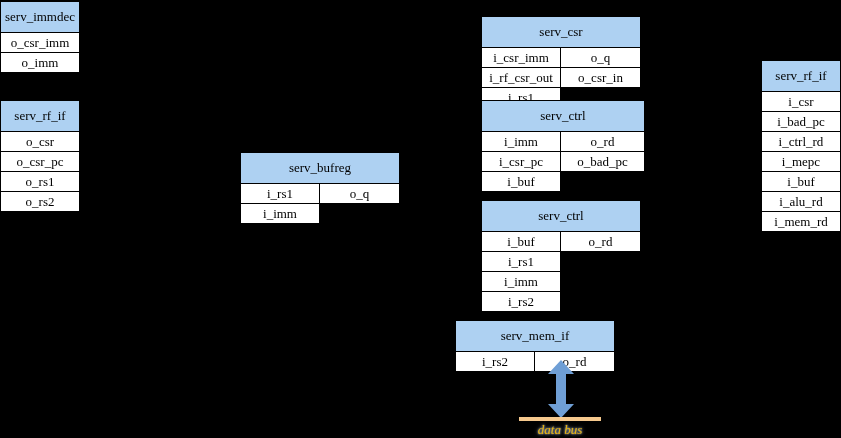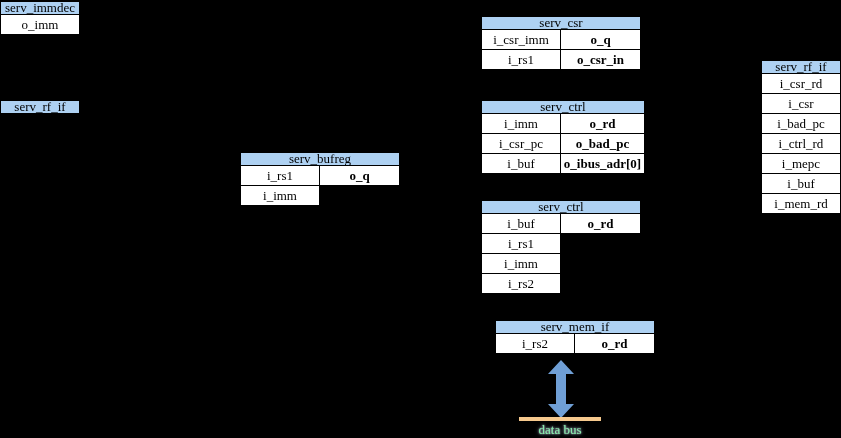--- a/index.html
+++ b/index.html
@@ -9,145 +9,155 @@
     background: var(--bg, #000);
     font-family: "Liberation Serif", "DejaVu Serif", serif;
     font-size: 13px;
     color: #000;
     overflow: hidden;
   }
   .block { position: absolute; }
   .hdr {
     background: var(--header, #aed1f2);
     border: 1px solid var(--border, #000);
-    height: 14px;
+    height: 32px;
     display: flex; align-items: center; justify-content: center;
     white-space: nowrap;
   }
   .cols { display: flex; align-items: flex-start; }
   .col { display: flex; flex-direction: column; }
-  .col + .col { margin-left: -1px; font-weight: bold; }
+  .col + .col { margin-left: -1px; }
   .cell {
     background: var(--cell, #fff);
     border: 1px solid var(--border, #000);
     border-top: none;
     height: 20px;
     display: flex; align-items: center; justify-content: center;
     white-space: nowrap;
   }
   .busarrow { position: absolute; left: 536px; top: 360px; }
   .busarrow polygon { fill: var(--arrow, #6f9fd6); }
   .busline {
     position: absolute; left: 519px; top: 417px;
     width: 82px; height: 4px;
     background: var(--bus, #f6c98e);
   }
   .buslabel {
     position: absolute; left: 510px; top: 422px; width: 100px;
     text-align: center;
-    color: #86efac;
+    color: #eab308;
     text-shadow: 0 0 2px rgba(235,243,255,0.95), 0 0 4px rgba(170,200,235,0.7);
+    font-style: italic;
   }
 </style>
 </head>
 <body>
 
 <div class="block" style="left:0px; top:1px; width:80px;">
   <div class="hdr">serv_immdec</div>
   <div class="cols">
     <div class="col" style="width:80px;">
+      <div class="cell">o_csr_imm</div>
       <div class="cell">o_imm</div>
     </div>
   </div>
 </div>
 
 <div class="block" style="left:0px; top:100px; width:80px;">
   <div class="hdr">serv_rf_if</div>
+  <div class="cols">
+    <div class="col" style="width:80px;">
+      <div class="cell">o_csr</div>
+      <div class="cell">o_csr_pc</div>
+      <div class="cell">o_rs1</div>
+      <div class="cell">o_rs2</div>
+    </div>
+  </div>
 </div>
 
 <div class="block" style="left:240px; top:152px; width:160px;">
   <div class="hdr">serv_bufreg</div>
   <div class="cols">
     <div class="col" style="width:80px;">
       <div class="cell">i_rs1</div>
       <div class="cell">i_imm</div>
     </div>
     <div class="col" style="width:81px;">
       <div class="cell">o_q</div>
     </div>
   </div>
 </div>
 
 <div class="block" style="left:481px; top:16px; width:160px;">
   <div class="hdr">serv_csr</div>
   <div class="cols">
     <div class="col" style="width:80px;">
       <div class="cell">i_csr_imm</div>
+      <div class="cell">i_rf_csr_out</div>
       <div class="cell">i_rs1</div>
     </div>
     <div class="col" style="width:81px;">
       <div class="cell">o_q</div>
       <div class="cell">o_csr_in</div>
     </div>
   </div>
 </div>
 
 <div class="block" style="left:481px; top:100px; width:164px;">
   <div class="hdr">serv_ctrl</div>
   <div class="cols">
     <div class="col" style="width:80px;">
       <div class="cell">i_imm</div>
       <div class="cell">i_csr_pc</div>
       <div class="cell">i_buf</div>
     </div>
     <div class="col" style="width:85px;">
       <div class="cell">o_rd</div>
       <div class="cell">o_bad_pc</div>
-      <div class="cell">o_ibus_adr[0]</div>
     </div>
   </div>
 </div>
 
 <div class="block" style="left:481px; top:200px; width:160px;">
   <div class="hdr">serv_ctrl</div>
   <div class="cols">
     <div class="col" style="width:80px;">
       <div class="cell">i_buf</div>
       <div class="cell">i_rs1</div>
       <div class="cell">i_imm</div>
       <div class="cell">i_rs2</div>
     </div>
     <div class="col" style="width:81px;">
       <div class="cell">o_rd</div>
     </div>
   </div>
 </div>
 
-<div class="block" style="left:495px; top:320px; width:160px;">
+<div class="block" style="left:455px; top:320px; width:160px;">
   <div class="hdr">serv_mem_if</div>
   <div class="cols">
     <div class="col" style="width:80px;">
       <div class="cell">i_rs2</div>
     </div>
     <div class="col" style="width:81px;">
       <div class="cell">o_rd</div>
     </div>
   </div>
 </div>
 
 <div class="block" style="left:761px; top:60px; width:80px;">
   <div class="hdr">serv_rf_if</div>
   <div class="cols">
     <div class="col" style="width:80px;">
-      <div class="cell">i_csr_rd</div>
       <div class="cell">i_csr</div>
       <div class="cell">i_bad_pc</div>
       <div class="cell">i_ctrl_rd</div>
       <div class="cell">i_mepc</div>
       <div class="cell">i_buf</div>
+      <div class="cell">i_alu_rd</div>
       <div class="cell">i_mem_rd</div>
     </div>
   </div>
 </div>
 
 <svg class="busarrow" width="50" height="58" viewBox="0 0 50 58">
   <polygon points="25,0 38,14 30,14 30,44 38,44 25,58 12,44 20,44 20,14 12,14"></polygon>
 </svg>
 <div class="busline"></div>
 <div class="buslabel">data bus</div>

